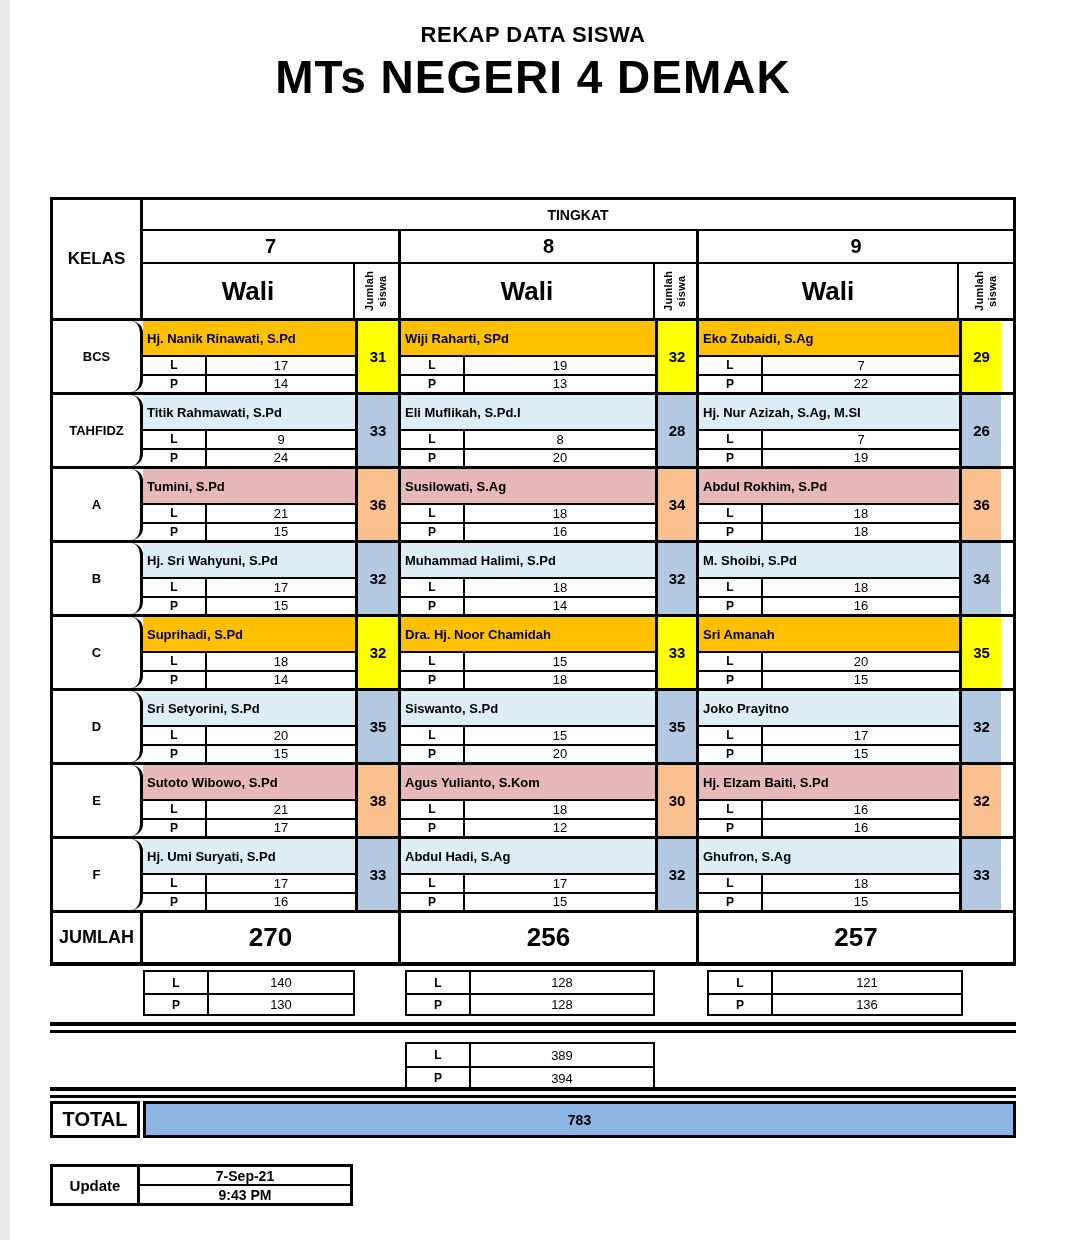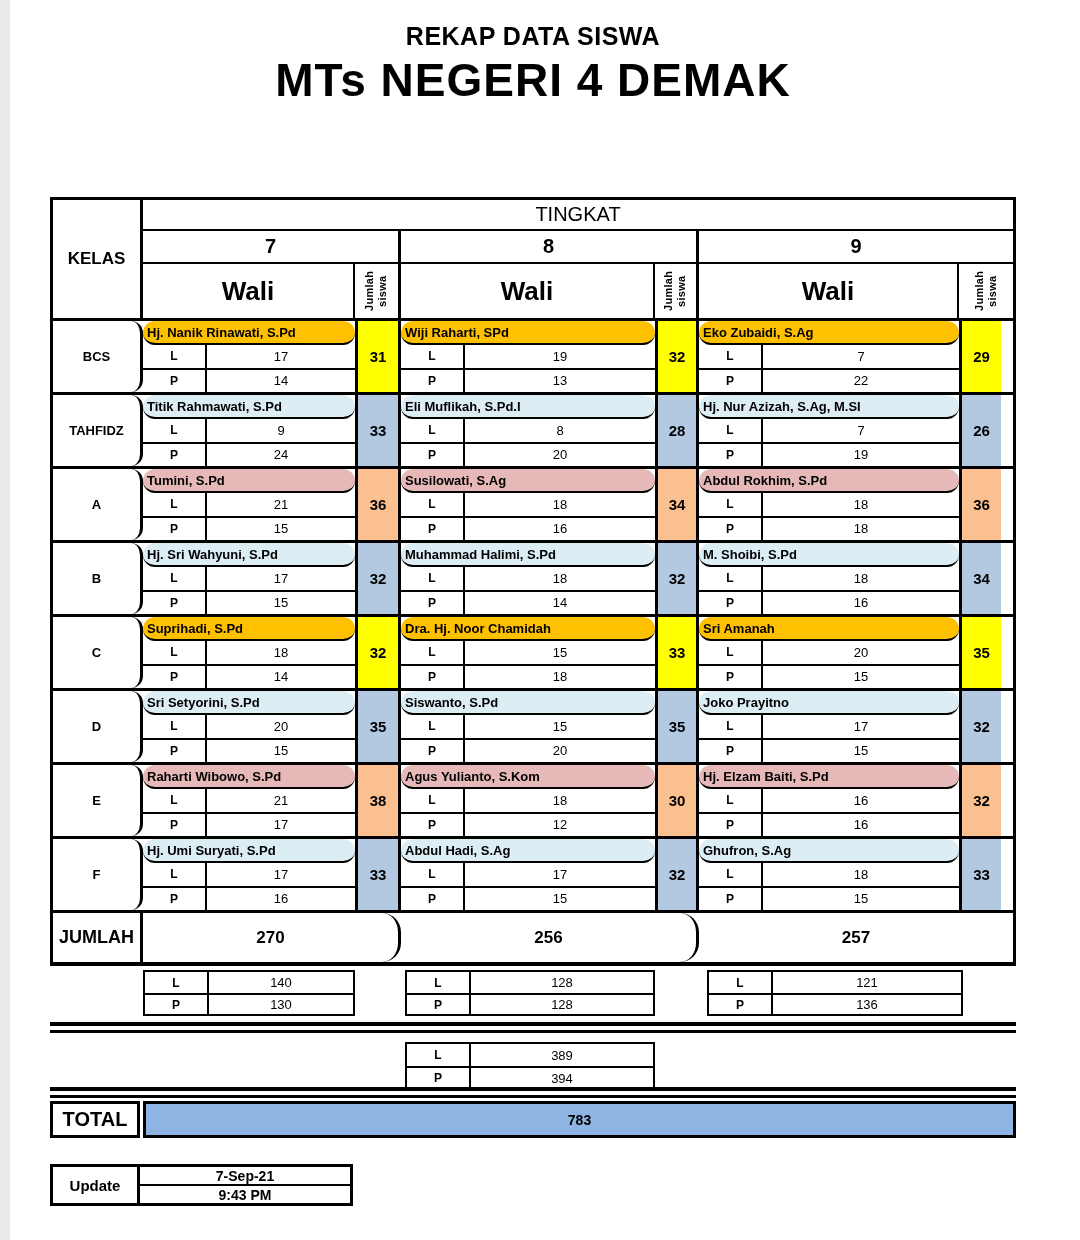--- a/index.html
+++ b/index.html
@@ -1,57 +1,57 @@
 <!DOCTYPE html>
 <html><head>
 <meta charset="utf-8">
 <style>
   html,body{margin:0;padding:0;}
   body{width:1080px;height:1240px;background:#fff;font-family:"Liberation Sans",sans-serif;color:#000;position:relative;overflow:hidden;}
   .edge-strip{position:absolute;left:0;top:0;width:10px;height:1240px;background:#ebebeb;}
   
   .title-block{position:absolute;left:0;top:22px;width:1066px;text-align:center;}
-  .subtitle{font-size:25px;font-weight:bold;letter-spacing:.5px;}
+  .subtitle{font-size:22px;font-weight:bold;letter-spacing:.5px;}
   .main-title{font-size:46px;font-weight:bold;margin-top:2px;letter-spacing:1px;}
   
   .main-table{position:absolute;left:50px;top:197px;width:966px;box-sizing:border-box;
     border:3px solid #000;border-bottom-width:4px;background:#fff;}
   .hdr{display:flex;height:118px;border-bottom:3px solid #000;}
   .h-kelas{width:90px;box-sizing:border-box;border-right:3px solid #000;display:flex;align-items:center;justify-content:center;font-weight:bold;font-size:17px;}
   .h-right{flex:1;display:flex;flex-direction:column;}
-  .h-tingkat{height:31px;box-sizing:border-box;border-bottom:2px solid #000;display:flex;align-items:center;justify-content:center;font-weight:normal;font-size:20px;}
+  .h-tingkat{height:31px;box-sizing:border-box;border-bottom:2px solid #000;display:flex;align-items:center;justify-content:center;font-weight:bold;font-size:14px;}
   .h-grades{height:33px;box-sizing:border-box;border-bottom:2px solid #000;display:flex;}
   .h-grade{box-sizing:border-box;display:flex;align-items:center;justify-content:center;font-weight:bold;font-size:20px;}
   .h-grade.g7{width:258px;border-right:3px solid #000;}
   .h-grade.g8{width:298px;border-right:3px solid #000;}
   .h-grade.g9{flex:1;}
   .h-walirow{flex:1;display:flex;}
   .h-wali{box-sizing:border-box;border-right:2px solid #000;display:flex;align-items:center;justify-content:center;font-weight:bold;font-size:26px;}
   .h-wali.wg7{width:212px}.h-wali.wg8{width:254px}.h-wali.wg9{width:260px}
   .h-js{box-sizing:border-box;border-right:3px solid #000;display:flex;align-items:center;justify-content:center;}
   .h-js.jg7{width:46px}.h-js.jg8{width:44px}.h-js.jg9{width:54px;border-right:none;}
   .rot{writing-mode:vertical-rl;transform:rotate(180deg);font-weight:bold;font-size:11px;line-height:1.2;max-height:50px;text-align:center;letter-spacing:.3px;}
   
   .band{display:flex;height:74px;box-sizing:border-box;border-bottom:3px solid #000;}
   .b-kelas{width:90px;box-sizing:border-box;border-right:3px solid #000;display:flex;align-items:center;justify-content:center;font-weight:bold;font-size:13px;background:#fff;border-radius:12px;}
   .b-grade{box-sizing:border-box;display:flex;flex-direction:column;}
   .b-grade.g7{width:212px}.b-grade.g8{width:254px}.b-grade.g9{width:260px}
-  .b-teacher{height:24px;box-sizing:border-box;border-bottom:2px solid #000;display:flex;align-items:center;padding:0 4px;font-weight:bold;font-size:13px;white-space:nowrap;overflow:hidden;border-radius:12px;}
+  .b-teacher{height:36px;box-sizing:border-box;border-bottom:2px solid #000;display:flex;align-items:center;padding:0 4px;font-weight:bold;font-size:13px;white-space:nowrap;overflow:hidden;}
   .b-lprow{flex:1;display:flex;box-sizing:border-box;background:#fff;}
   .b-lprow.p{border-top:2px solid #000;}
   .b-lab{width:64px;box-sizing:border-box;border-right:2px solid #000;display:flex;align-items:center;justify-content:center;font-weight:bold;font-size:12px;}
   .b-val{flex:1;display:flex;align-items:center;justify-content:center;font-size:13px;}
   .b-jum{box-sizing:border-box;border-left:3px solid #000;border-right:3px solid #000;display:flex;align-items:center;justify-content:center;font-weight:bold;font-size:15px;}
   .b-jum.j7{width:46px}.b-jum.j8{width:44px}.b-jum.j9{width:42px;border-right:none;}
   .t-orange{background:#FFC000}.t-blue{background:#DCEDF4}.t-pink{background:#E6B8B7}
   .jm-orange{background:#FFFF00}.jm-blue{background:#B3C9E2}.jm-pink{background:#FAC090}
   
   .jumlah-row{display:flex;height:49px;}
   .jr-label{width:90px;box-sizing:border-box;border-right:3px solid #000;display:flex;align-items:center;justify-content:center;font-weight:bold;font-size:18px;}
-  .jr-val{box-sizing:border-box;display:flex;align-items:center;justify-content:center;font-weight:bold;font-size:17px;border-radius:19px;}
+  .jr-val{box-sizing:border-box;display:flex;align-items:center;justify-content:center;font-weight:bold;font-size:26px;}
   .jr-val.v7{width:258px;border-right:3px solid #000;}
   .jr-val.v8{width:298px;border-right:3px solid #000;}
   .jr-val.v9{flex:1;}
   
   .grade-totals{position:absolute;left:50px;top:970px;width:966px;display:flex;}
   .gt-spacer{width:93px;}
   .gt-box{box-sizing:border-box;border:2px solid #000;background:#fff;}
   .gt-box.g7{width:212px;margin-right:50px;}
   .gt-box.g8{width:250px;margin-right:52px;}
   .gt-box.g9{width:256px;}
@@ -347,21 +347,21 @@
           <div class="b-lprow p">
             <div class="b-lab">P</div>
             <div class="b-val">15</div>
           </div>
         </div>
         <div class="b-jum j9 jm-blue">32</div>
       </div>
       <div class="band">
         <div class="b-kelas">E</div>
         <div class="b-grade g7">
-          <div class="b-teacher t-pink">Raharti Wibowo, S.Pd</div>
+          <div class="b-teacher t-pink">Sutoto Wibowo, S.Pd</div>
           <div class="b-lprow">
             <div class="b-lab">L</div>
             <div class="b-val">21</div>
           </div>
           <div class="b-lprow p">
             <div class="b-lab">P</div>
             <div class="b-val">17</div>
           </div>
         </div>
         <div class="b-jum j7 jm-pink">38</div>

